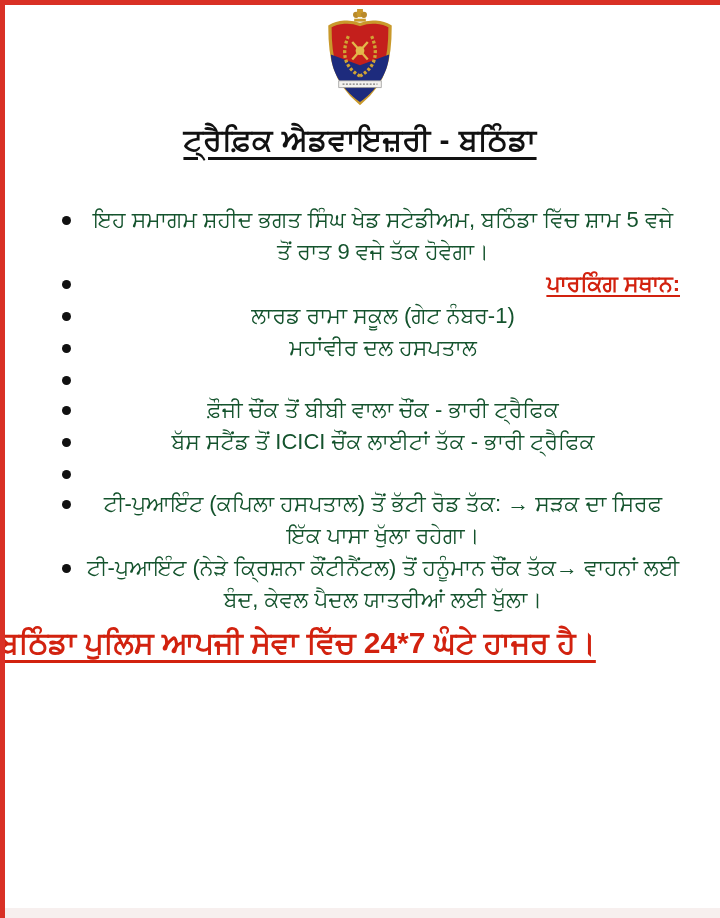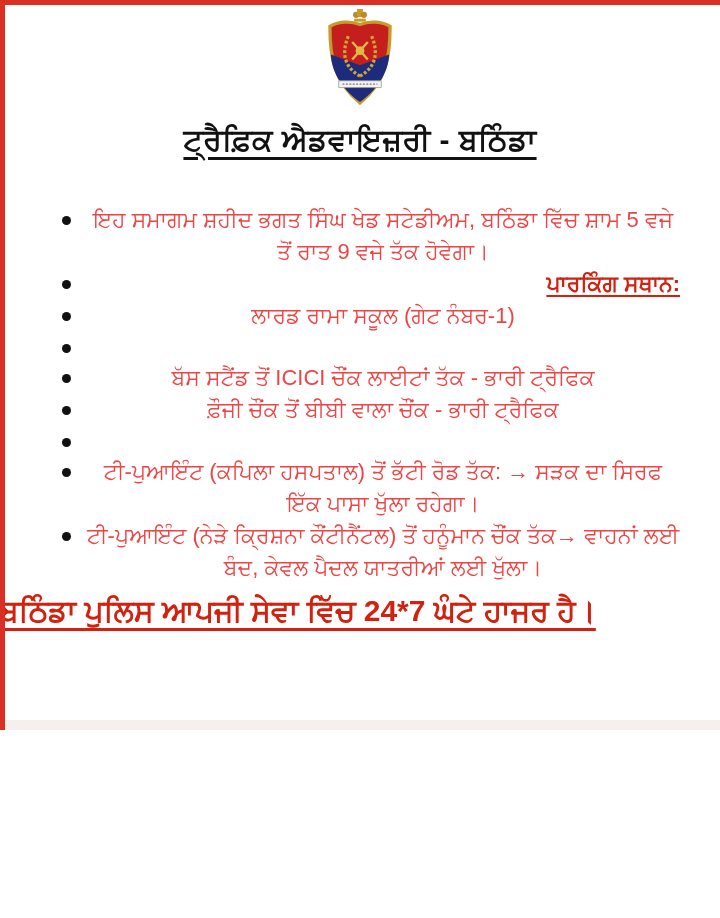--- a/index.html
+++ b/index.html
@@ -2,21 +2,21 @@
 <html><head>
 <meta charset="utf-8">
 <style>
   * { box-sizing: border-box; margin: 0; padding: 0; }
   html, body { background: #ffffff; }
   body { font-family: "Liberation Sans", "DejaVu Sans", sans-serif; }
 
   .poster {
     position: relative;
     width: 720px;
-    height: 730px;
+    height: 918px;
     background: #ffffff;
     overflow: hidden;
   }
 
   .border-top {
     position: absolute; top: 0; left: 0;
     width: 100%; height: 5px;
     background: #d93025; z-index: 10;
   }
   .border-left {
@@ -62,21 +62,21 @@
     margin: 46px 14px 0 28px;
     padding: 0;
   }
   .advisory-list li {
     position: relative;
     text-align: center;
     font-size: 22px;
     line-height: 32px;
     min-height: 30px;
     padding: 0 26px 0 58px;
-    color: #ef4444;
+    color: #14532d;
   }
   .advisory-list li::before {
     content: "";
     position: absolute;
     left: 34px;
     top: 12px;
     width: 9px;
     height: 9px;
     border-radius: 50%;
     background: #111111;
@@ -142,23 +142,24 @@
       </svg>
     </span>
     <div class="page-title">ਟ੍ਰੈਫ਼ਿਕ ਐਡਵਾਇਜ਼ਰੀ - ਬਠਿੰਡਾ</div>
   </div>
 
 
   <ul class="advisory-list">
     <li class="normal">ਇਹ ਸਮਾਗਮ ਸ਼ਹੀਦ ਭਗਤ ਸਿੰਘ ਖੇਡ ਸਟੇਡੀਅਮ, ਬਠਿੰਡਾ ਵਿੱਚ ਸ਼ਾਮ 5 ਵਜੇ ਤੋਂ ਰਾਤ 9 ਵਜੇ ਤੱਕ ਹੋਵੇਗਾ।</li>
     <li class="heading">ਪਾਰਕਿੰਗ ਸਥਾਨ:</li>
     <li class="normal">ਲਾਰਡ ਰਾਮਾ ਸਕੂਲ (ਗੇਟ ਨੰਬਰ-1)</li>
+    <li class="normal">ਮਹਾਂਵੀਰ ਦਲ ਹਸਪਤਾਲ</li>
     <li class="empty"></li>
+    <li class="normal">ਫ਼ੌਜੀ ਚੌਂਕ ਤੋਂ ਬੀਬੀ ਵਾਲਾ ਚੌਂਕ - ਭਾਰੀ ਟ੍ਰੈਫਿਕ</li>
     <li class="normal">ਬੱਸ ਸਟੈਂਡ ਤੋਂ ICICI ਚੌਂਕ ਲਾਈਟਾਂ ਤੱਕ - ਭਾਰੀ ਟ੍ਰੈਫਿਕ</li>
-    <li class="normal">ਫ਼ੌਜੀ ਚੌਂਕ ਤੋਂ ਬੀਬੀ ਵਾਲਾ ਚੌਂਕ - ਭਾਰੀ ਟ੍ਰੈਫਿਕ</li>
     <li class="empty"></li>
     <li class="normal">ਟੀ-ਪੁਆਇੰਟ (ਕਪਿਲਾ ਹਸਪਤਾਲ) ਤੋਂ ਭੱਟੀ ਰੋਡ ਤੱਕ: → ਸੜਕ ਦਾ ਸਿਰਫ ਇੱਕ ਪਾਸਾ ਖੁੱਲਾ ਰਹੇਗਾ।</li>
     <li class="normal">ਟੀ-ਪੁਆਇੰਟ (ਨੇੜੇ ਕ੍ਰਿਸ਼ਨਾ ਕੌਂਟੀਨੈਂਟਲ) ਤੋਂ ਹਨੂੰਮਾਨ ਚੌਂਕ ਤੱਕ→ ਵਾਹਨਾਂ ਲਈ ਬੰਦ, ਕੇਵਲ ਪੈਦਲ ਯਾਤਰੀਆਂ ਲਈ ਖੁੱਲਾ।</li>
   </ul>
 
   <div class="footer-note">ਬਠਿੰਡਾ ਪੁਲਿਸ ਆਪਜੀ ਸੇਵਾ ਵਿੱਚ 24*7 ਘੰਟੇ ਹਾਜਰ ਹੈ।</div>
 
   <div class="bottom-strip"></div>
 </div>
 

